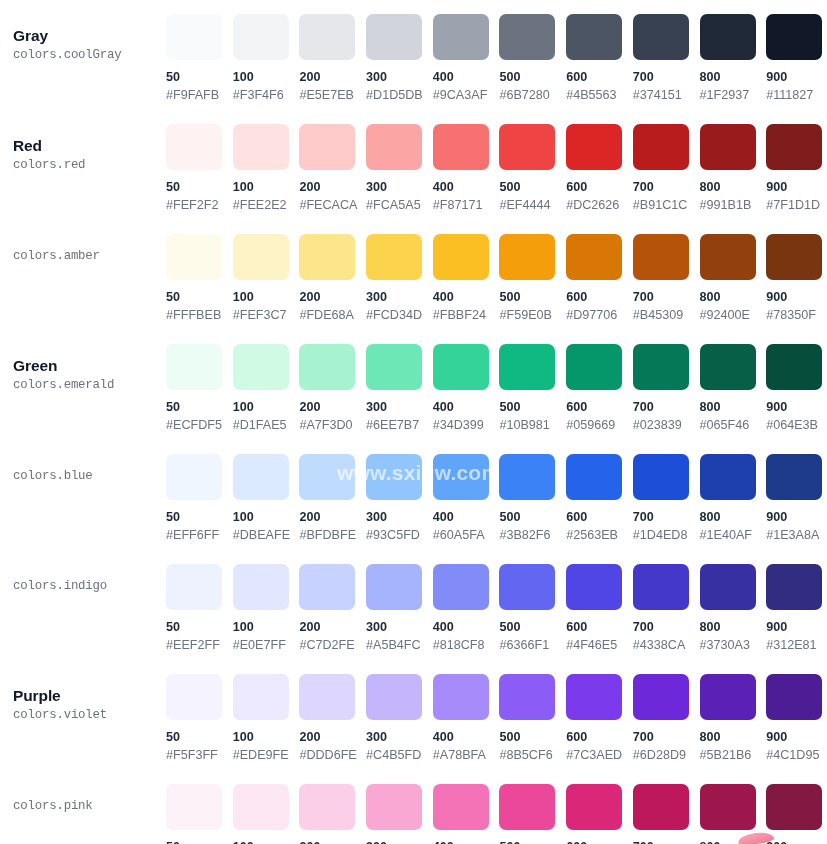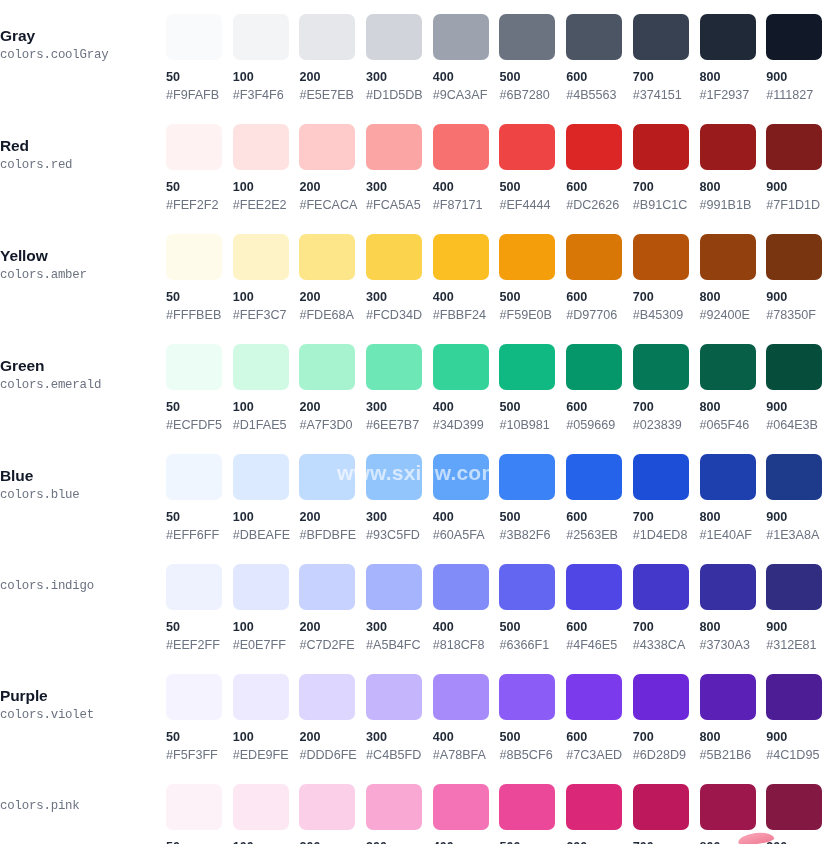--- a/index.html
+++ b/index.html
@@ -24,20 +24,21 @@
 
   .palette-row {
     display: flex;
     align-items: flex-start;
     height: 110px;
   }
 
   .row-label {
     width: 166px;
     flex: 0 0 166px;
+    padding-left: 13px;
     padding-top: 12px;
   }
   .row-title {
     font-family: "Liberation Sans", sans-serif;
     font-size: 15.5px;
     font-weight: bold;
     color: #111827;
     line-height: 19px;
     letter-spacing: -0.1px;
   }
@@ -267,21 +268,20 @@
           <div class="swatch-chip" style="background: rgb(127, 29, 29);"></div>
           <div class="swatch-meta">
             <div class="swatch-step">900</div>
             <div class="swatch-hex">#7F1D1D</div>
           </div>
         </div>
       </div>
     </div>
     <div class="palette-row">
       <div class="row-label">
-        <div class="row-title">Yellow</div>
         <div class="row-token">colors.amber</div>
       </div>
       <div class="swatches">
         <div class="swatch-cell">
           <div class="swatch-chip" style="background: rgb(255, 251, 235);"></div>
           <div class="swatch-meta">
             <div class="swatch-step">50</div>
             <div class="swatch-hex">#FFFBEB</div>
           </div>
         </div>
@@ -423,21 +423,20 @@
           <div class="swatch-chip" style="background: rgb(6, 78, 59);"></div>
           <div class="swatch-meta">
             <div class="swatch-step">900</div>
             <div class="swatch-hex">#064E3B</div>
           </div>
         </div>
       </div>
     </div>
     <div class="palette-row">
       <div class="row-label">
-        <div class="row-title">Blue</div>
         <div class="row-token">colors.blue</div>
       </div>
       <div class="swatches">
         <div class="swatch-cell">
           <div class="swatch-chip" style="background: rgb(239, 246, 255);"></div>
           <div class="swatch-meta">
             <div class="swatch-step">50</div>
             <div class="swatch-hex">#EFF6FF</div>
           </div>
         </div>

